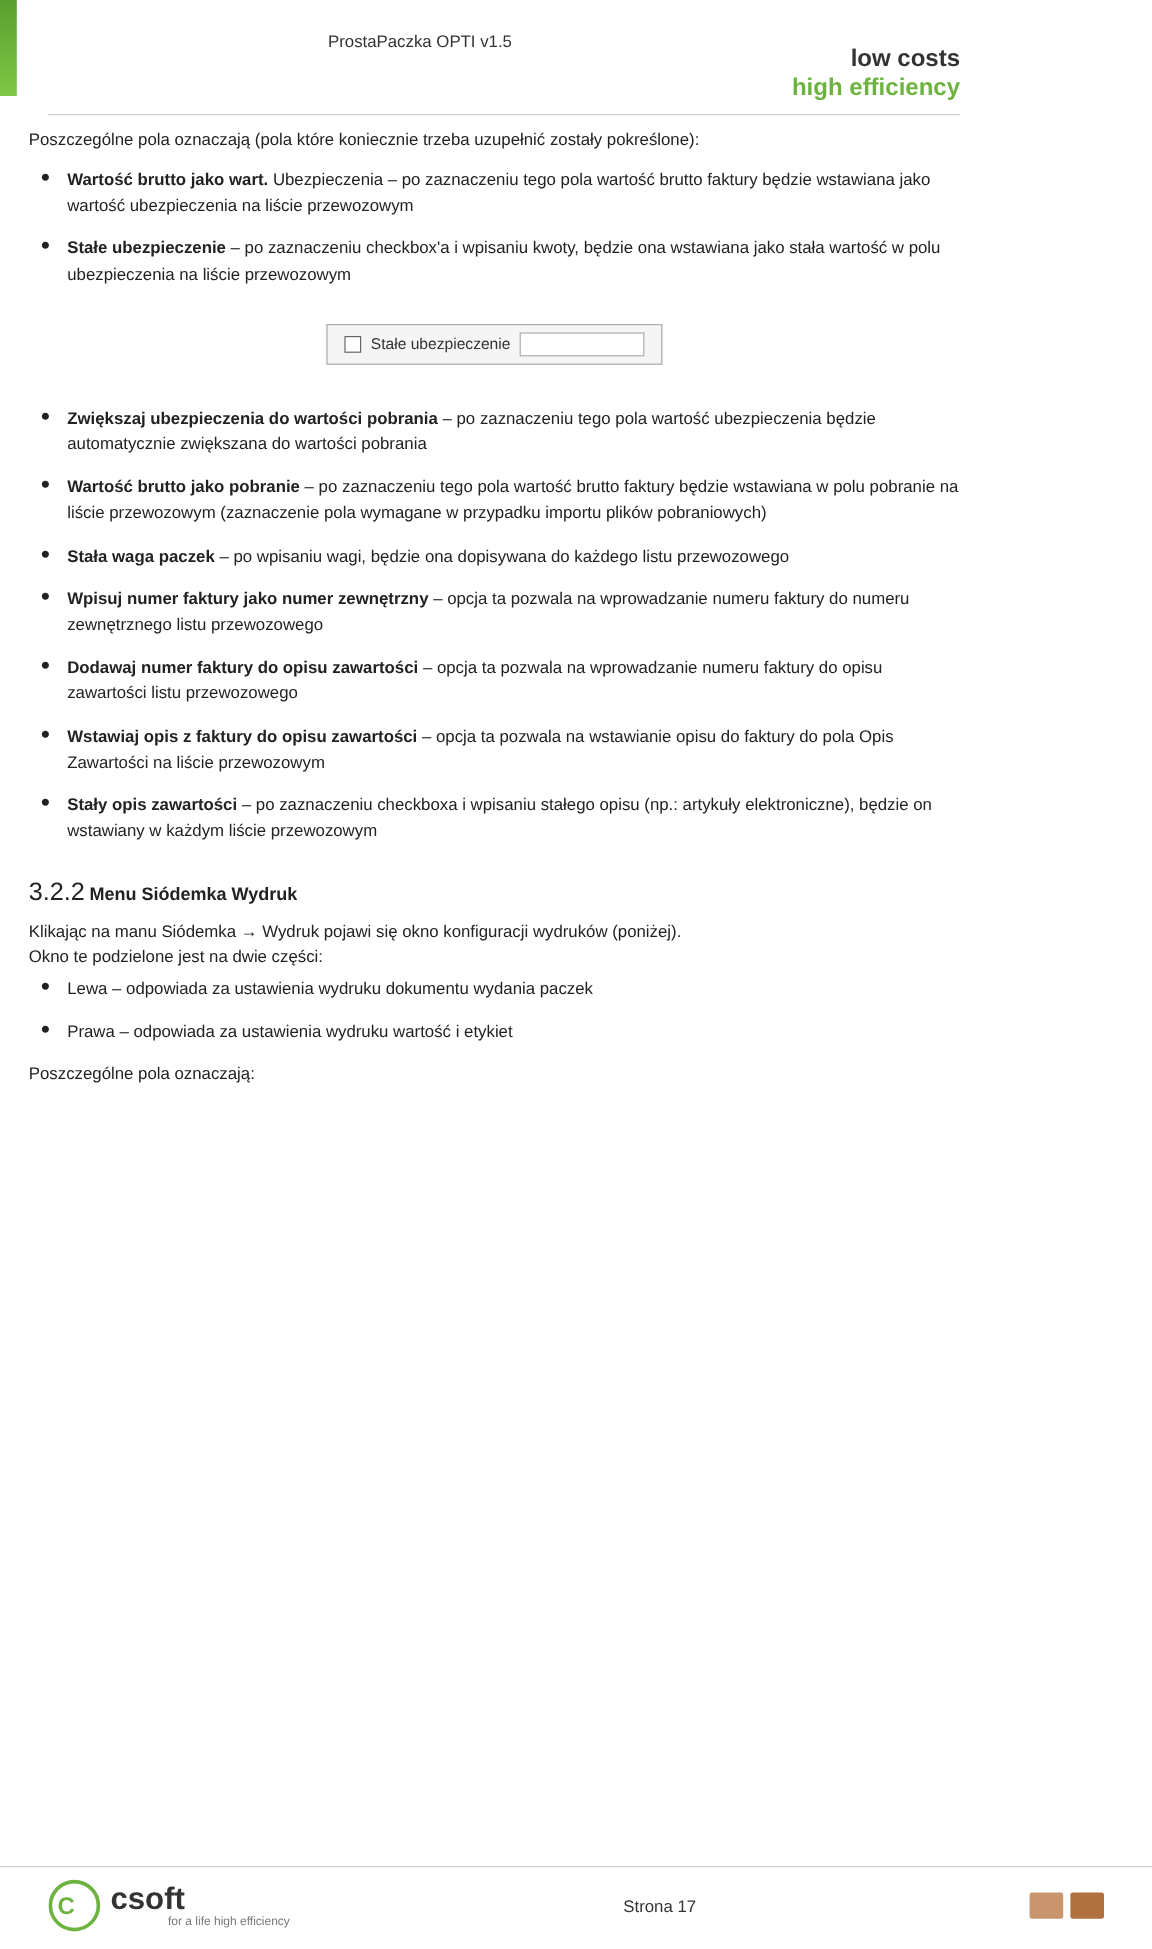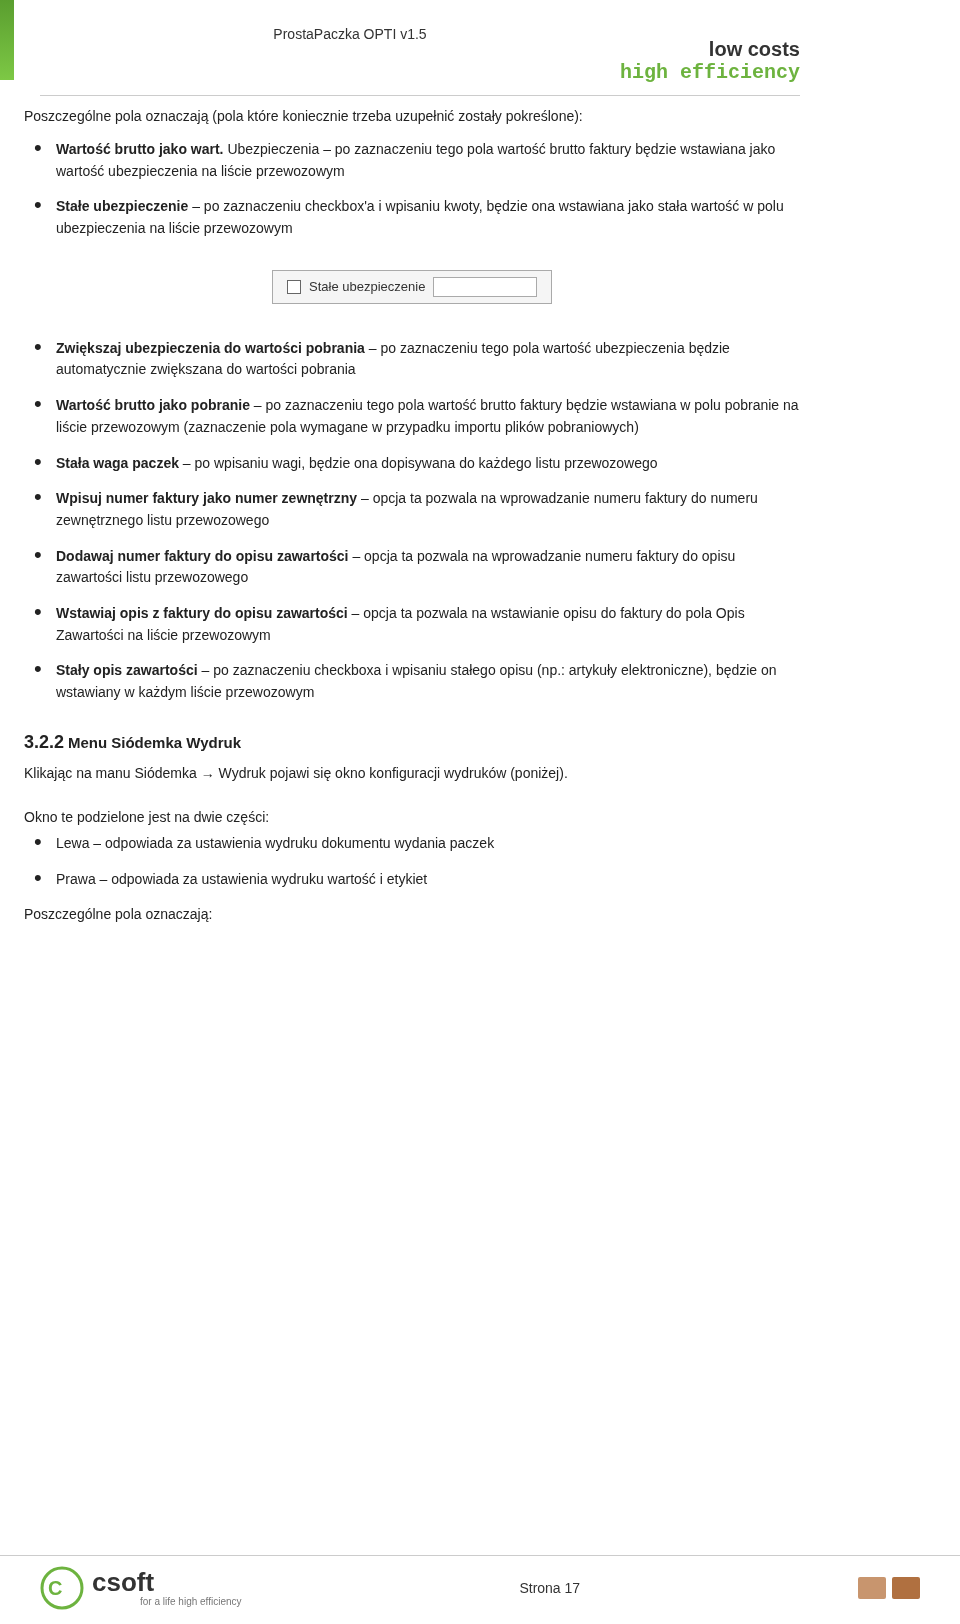--- a/index.html
+++ b/index.html
@@ -56,21 +56,20 @@
       color: #333;
       line-height: 1.2;
       margin-top: 19px;
     }
 
     .header-high-efficiency {
       font-size: 20px;
       font-weight: bold;
       color: #6db33f;
       line-height: 1.2;
-      font-family: Liberation Mono, monospace;
     }
 
     
     .content {
       padding: 10px 40px 20px 24px;
     }
 
     .intro-text {
       font-size: 14px;
       color: #222;
@@ -309,26 +308,26 @@
         <span class="bullet-dot">•</span>
         <span class="bullet-text">
           <strong>Stały opis zawartości</strong>
           – po zaznaczeniu checkboxa i wpisaniu stałego opisu (np.: artykuły elektroniczne), będzie on wstawiany w każdym liście przewozowym
         </span>
       </li>
 
     </ul>
 
     <div style="margin-top: 28px; margin-bottom: 10px;">
-      <span style="font-size:18px; font-weight:bold; color:#222;">3.2.2</span>
+      <span style="font-size:21px; font-weight:normal; color:#222;">3.2.2</span>
       <span style="font-size:15px; font-weight:bold; color:#222;"> </span>
       <span style="font-size:15px; font-weight:bold; color:#222;">Menu Siódemka Wydruk</span>
     </div>
 
-    <p style="font-size:14px; line-height:1.55; margin-bottom:23px;">Klikając na manu Siódemka → Wydruk pojawi się okno konfiguracji wydruków (poniżej).</p>
+    <p style="font-size:14px; line-height:1.55; margin-bottom:0;">Klikając na manu Siódemka → Wydruk pojawi się okno konfiguracji wydruków (poniżej).</p>
     <p style="font-size:14px; line-height:1.55; margin-bottom:4px;">Okno te podzielone jest na dwie części:</p>
 
     <ul class="bullet-list">
       <li class="bullet-item">
         <span class="bullet-dot">•</span>
         <span class="bullet-text">Lewa – odpowiada za ustawienia wydruku dokumentu wydania paczek</span>
       </li>
       <li class="bullet-item">
         <span class="bullet-dot">•</span>
         <span class="bullet-text">Prawa – odpowiada za ustawienia wydruku wartość i etykiet</span>

